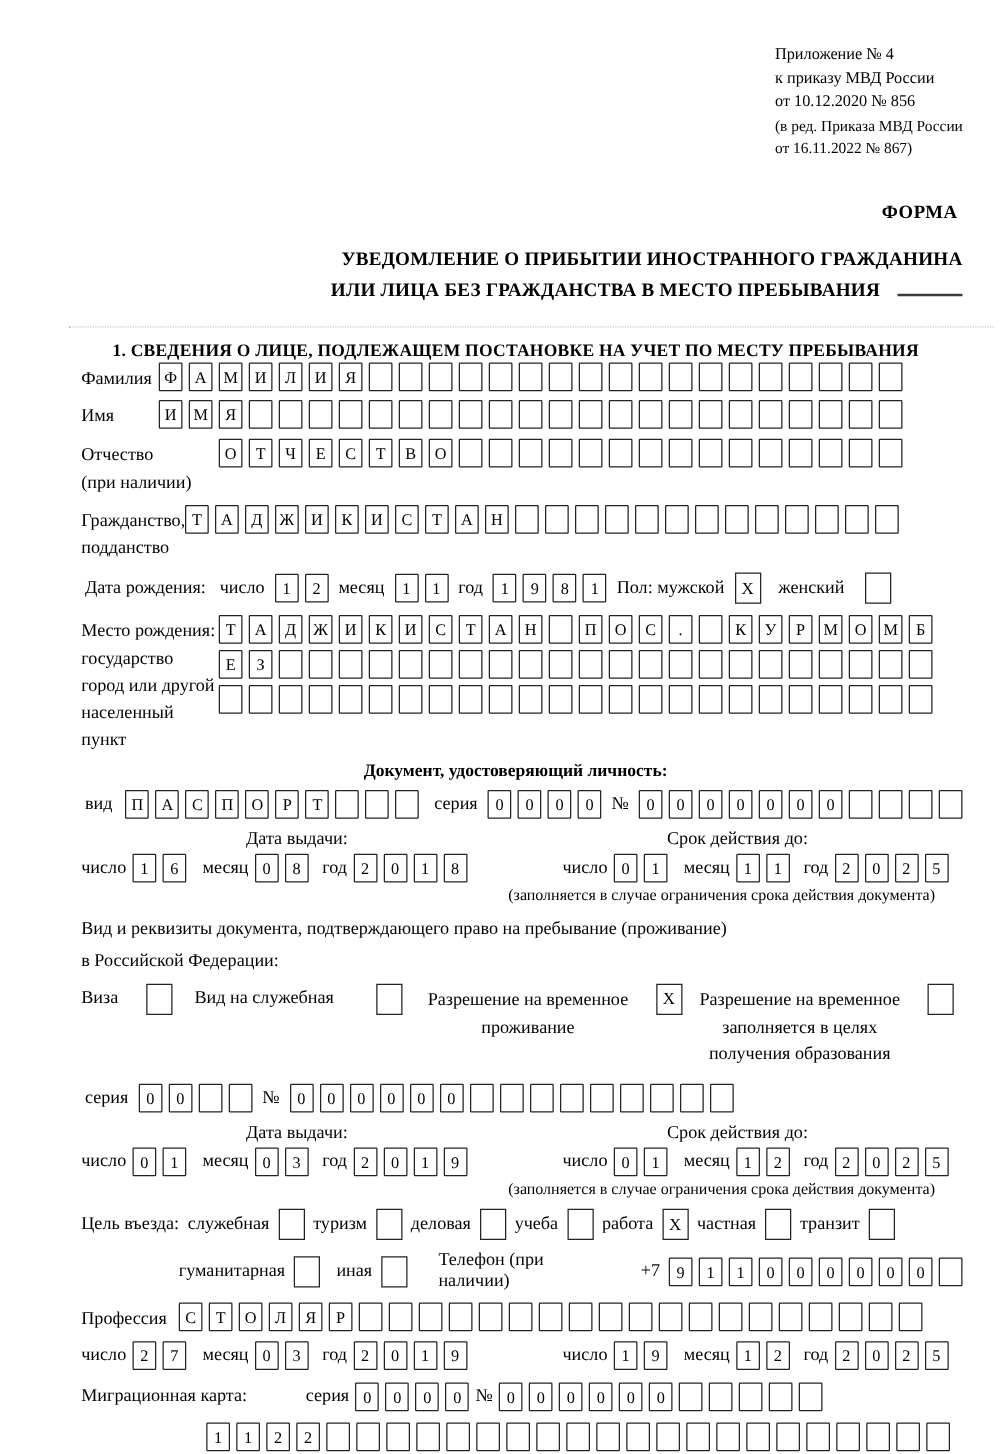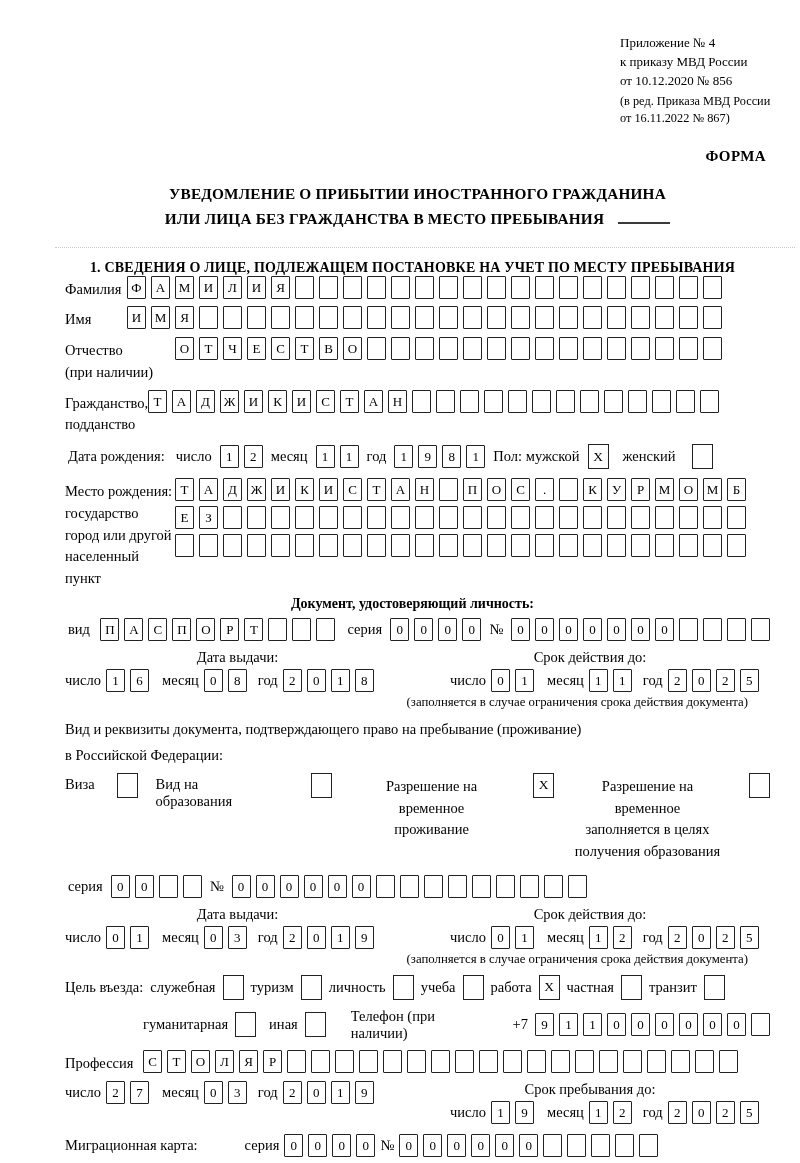--- a/index.html
+++ b/index.html
@@ -7,23 +7,23 @@
     width:800px; height:1163px; overflow:hidden;
     background:#ffffff; color:#000;
     font-family:"Liberation Serif","DejaVu Serif",serif;
     font-size:14.5px;
   }
   .page { padding:34px 30px 0 65px; box-sizing:border-box; }
 
   
   .appendix { margin-left:555px; width:185px; font-size:13px; line-height:1.45; }
   .appendix-amend { margin-left:555px; width:190px; font-size:12.3px; line-height:1.45; margin-top:2px; }
-  .form-label { text-align:right; padding-right:4px; font-weight:bold; font-size:15px; margin-top:20px; letter-spacing:.4px; }
-
-  .title { text-align:center; font-weight:bold; font-size:15.3px; line-height:1.65; margin-top:16px; letter-spacing:.2px; }
+  .form-label { text-align:right; padding-right:4px; font-weight:bold; font-size:15px; margin-top:34px; letter-spacing:.4px; }
+
+  .title { text-align:right; font-weight:bold; font-size:15.3px; line-height:1.65; margin-top:16px; letter-spacing:.2px; }
   .blank-underline { display:inline-block; width:52px; border-bottom:2.2px solid #3a3a3a; margin-left:14px; vertical-align:baseline; }
 
   .dotted-sep { border:0; border-top:1px dotted #c9c9c9; margin:15px 0 0 -10px; width:740px; }
 
   .section-title { text-align:center; font-weight:bold; font-size:14px; margin:12px 0 0 -10px; letter-spacing:.2px; }
 
   
   .cells { display:flex; gap:5px; flex:none; }
   .cell {
     width:19px; height:23px; flex:none; box-sizing:border-box;
@@ -423,21 +423,21 @@
 
   <div class="plain-line">Вид и реквизиты документа, подтверждающего право на пребывание (проживание)</div>
   <div class="plain-line">в Российской Федерации:</div>
 
   <div class="vrow">
     <div class="vitem">
       <span class="vlabel">Виза</span>
       <span class="cbox"></span>
     </div>
     <div class="vitem" style="margin-left:18px;">
-      <span class="vlabel">Вид на образования</span>
+      <span class="vlabel">Вид на служебная</span>
       <span class="cbox" style="margin-left:12px;"></span>
     </div>
     <div class="vitem" style="margin-left:20px;">
       <span class="vlabel center">
         <div>Разрешение на временное</div>
         <div>проживание</div>
       </span>
       <span class="cbox">X</span>
     </div>
     <div class="vitem" style="margin-left:14px;">
@@ -525,21 +525,21 @@
     </div>
   </div>
   <div class="restrict-note">(заполняется в случае ограничения срока действия документа)</div>
 
   <div class="purpose-row">
     <span>Цель въезда:</span>
     <span>служебная</span>
     <span class="cbox"></span>
     <span>туризм</span>
     <span class="cbox"></span>
-    <span>личность</span>
+    <span>деловая</span>
     <span class="cbox"></span>
     <span>учеба</span>
     <span class="cbox"></span>
     <span>работа</span>
     <span class="cbox">X</span>
     <span>частная</span>
     <span class="cbox"></span>
     <span>транзит</span>
     <span class="cbox"></span>
   </div>
@@ -612,21 +612,20 @@
         <span style="margin-left:6px;">год</span>
         <span class="cells">
             <span class="cell">2</span>
             <span class="cell">0</span>
             <span class="cell">1</span>
             <span class="cell">9</span>
           </span>
       </div>
     </div>
     <div class="dcol-r">
-      <div class="dhead">Срок пребывания до:</div>
       <div class="drow" style="margin-left:40px;">
         <span>число</span>
         <span class="cells">
             <span class="cell">1</span>
             <span class="cell">9</span>
           </span>
         <span style="margin-left:8px;">месяц</span>
         <span class="cells">
             <span class="cell">1</span>
             <span class="cell">2</span>

